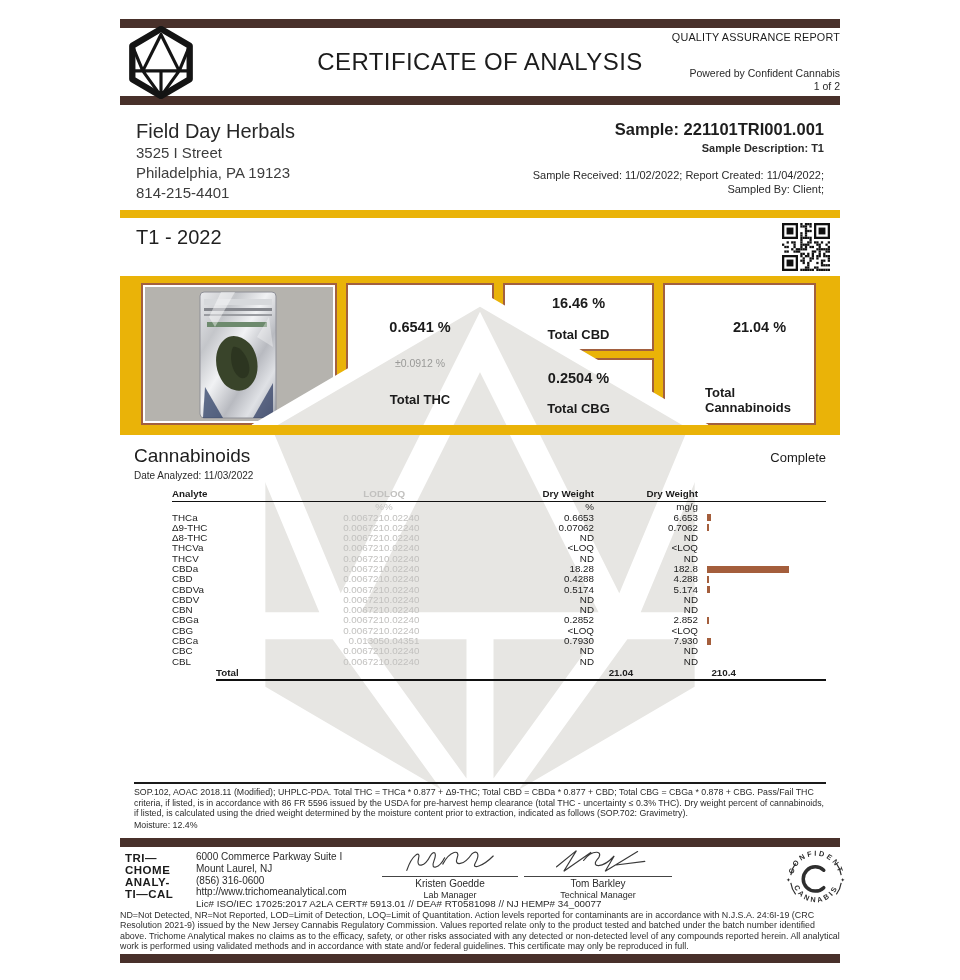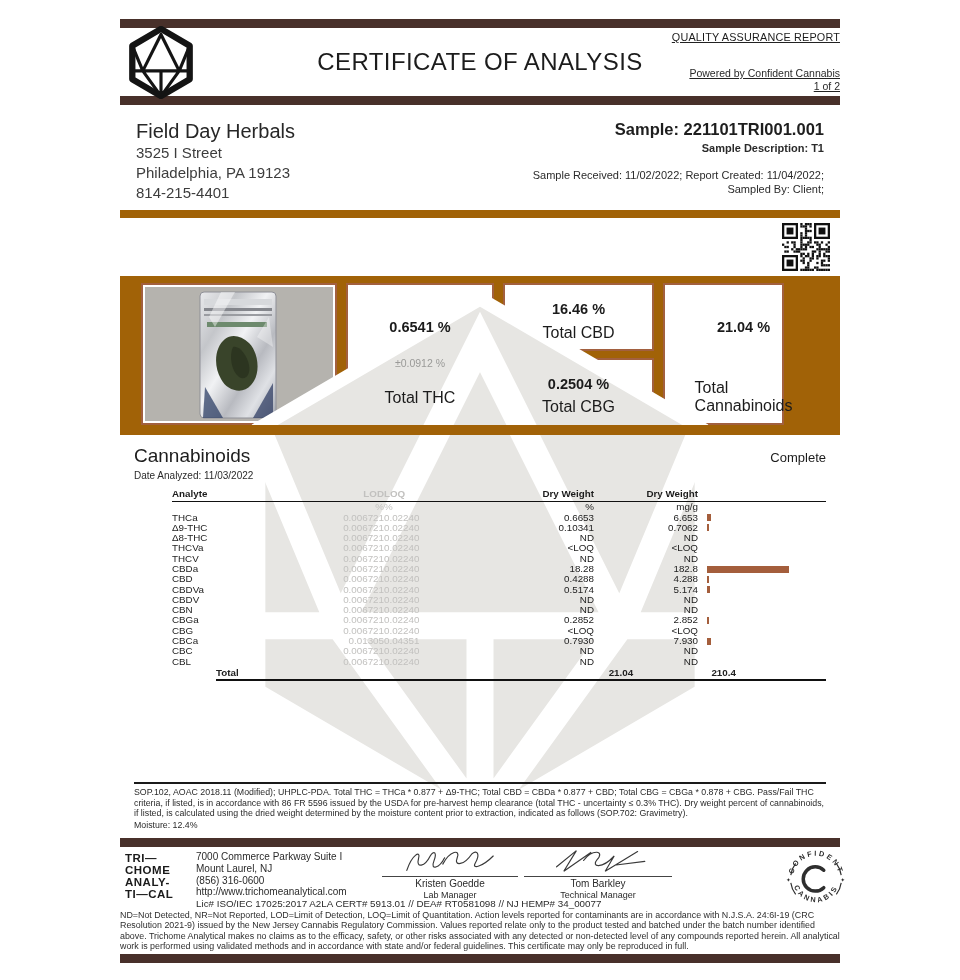--- a/index.html
+++ b/index.html
@@ -11,26 +11,26 @@
   .col { width:720px; margin-left:120px; padding-top:19px; }
 
   .bar-brown { height:9px; background:#48302a; }
 
   
   .header-body { position:relative; height:68px; background:#fff; display:flex; align-items:center; }
   .logo-wrap { margin-left:6px; height:74px; display:flex; align-items:center; }
   .coa-title { position:absolute; left:0; right:0; top:20px; text-align:center;
     font-size:24px; letter-spacing:0.4px; color:#1c1c1c; }
   .hdr-right { margin-left:auto; height:62px; display:flex; flex-direction:column;
-    justify-content:space-between; text-align:right; padding:2px 0;text-decoration:underline; }
+    justify-content:space-between; text-align:right; padding:2px 0; }
   .qar { font-size:10.8px; color:#1c1c1c; letter-spacing:0.2px; }
   .powered { font-size:10.5px; color:#2a2a2a; line-height:13px; }
 
   
-  .graywrap { background:#a16207; }
+  .graywrap { background:#eab308; }
   .card { background:#fff; }
   .client-card { height:100px; margin-top:5px; padding:10px 16px 0 16px; box-sizing:border-box;
     display:flex; justify-content:space-between; }
   .client-name { font-size:20px; color:#272727; }
   .client-line { font-size:15px; color:#3d3d3d; line-height:20px; }
   .sample-block { text-align:right;margin-left:37px; }
   .sample-id { font-size:16.5px; font-weight:bold; color:#1e1e1e; }
   .sample-desc { font-size:11px; font-weight:bold; color:#2b2b2b; margin-top:3px; }
   .sample-meta { font-size:11px; color:#2b2b2b; margin-top:14px; line-height:14px; }
   .sample-meta2 { font-size:11px; color:#2b2b2b; line-height:14px; }
@@ -43,24 +43,24 @@
   
   .summary { position:relative; height:142px; margin-top:7px; padding:0 21px; box-sizing:border-box;
     display:flex; gap:9px; overflow:hidden; }
   .sumbox { border:2px solid #a2603f; background:#fff; box-sizing:border-box; position:relative; }
   .box-photo { width:196px; height:142px; padding:2px; }
   .box-thc { width:148px; height:142px; display:flex; flex-direction:column; align-items:center; }
   .box-cbdcbg { width:151px; display:flex; flex-direction:column; gap:7px; border:none; padding:0; }
   .box-cbd, .box-cbg { border:2px solid #a2603f; background:#fff; box-sizing:border-box;
     height:67.5px; display:flex; flex-direction:column; align-items:center; justify-content:space-between;
     padding:10px 0 7px 0; position:relative; }
-  .box-cann { width:121px; height:142px; display:flex; flex-direction:column; align-items:center;padding-left:40px; }
-  .sum-val { font-size:14.5px; font-weight:bold; color:#1b1b1b; position:relative; z-index:2;margin-top:6px; }
+  .box-cann { width:153px; height:142px; display:flex; flex-direction:column; align-items:center;padding-left:40px; }
+  .sum-val { font-size:14.5px; font-weight:bold; color:#1b1b1b; position:relative; z-index:2; }
   .sum-unc { font-size:10.5px; color:#9a9a98; position:relative; z-index:2; }
-  .sum-label { font-size:16px; font-weight:normal; color:#1b1b1b; position:relative; z-index:2; }
+  .sum-label { font-size:13px; font-weight:bold; color:#1b1b1b; position:relative; z-index:2; }
   .box-thc .sum-val { margin-top:34px; }
   .box-thc .sum-unc { margin-top:22px; }
   .box-thc .sum-label { margin-top:auto; margin-bottom:16px; }
   .box-cann .sum-val { margin-top:34px; }
   .box-cann .sum-label { margin-top:auto; margin-bottom:8px; }
   .watermark { position:absolute; pointer-events:none; }
 
   
   .cann-card { position:relative; height:403px; margin-top:10px; padding:10px 14px 8px 14px; box-sizing:border-box;
     overflow:hidden; display:flex; flex-direction:column; }
@@ -153,20 +153,21 @@
       </div>
       <div class="sample-block">
         <div class="sample-id">Sample: 221101TRI001.001</div>
         <div class="sample-desc">Sample Description: T1</div>
         <div class="sample-meta">Sample Received: 11/02/2022; Report Created: 11/04/2022;</div>
         <div class="sample-meta2">Sampled By: Client;</div>
       </div>
     </div>
 
     <div class="card t1-card">
+      <div class="t1-name">T1 - 2022</div>
       <svg id="qr-code" class="qr" width="48" height="48" viewBox="0 0 48.3 48.3">
           <rect x="0" y="0" width="16.099999999999998" height="16.099999999999998" fill="#111"></rect>
           <rect x="2.3" y="2.3" width="11.5" height="11.5" fill="#fff"></rect>
           <rect x="4.6" y="4.6" width="6.8999999999999995" height="6.8999999999999995" fill="#111"></rect>
           <rect x="32.199999999999996" y="0" width="16.099999999999998" height="16.099999999999998" fill="#111"></rect>
           <rect x="34.5" y="2.3" width="11.5" height="11.5" fill="#fff"></rect>
           <rect x="36.8" y="4.6" width="6.8999999999999995" height="6.8999999999999995" fill="#111"></rect>
           <rect x="0" y="32.199999999999996" width="16.099999999999998" height="16.099999999999998" fill="#111"></rect>
           <rect x="2.3" y="34.5" width="11.5" height="11.5" fill="#fff"></rect>
           <rect x="4.6" y="36.8" width="6.8999999999999995" height="6.8999999999999995" fill="#111"></rect>
@@ -390,21 +391,21 @@
                 <div class="tcell c-pct d">0.6653</div>
                 <div class="tcell c-mgg d">6.653</div>
                 <div class="tcell c-bar">
                   <div class="vbar" style="width: 3.6px;"></div>
                 </div>
               </div>
               <div class="trow">
                 <div class="tcell c-analyte d">Δ9-THC</div>
                 <div class="tcell c-lod g">0.006721</div>
                 <div class="tcell c-loq g">0.02240</div>
-                <div class="tcell c-pct d">0.10341</div>
+                <div class="tcell c-pct d">0.07062</div>
                 <div class="tcell c-mgg d">0.7062</div>
                 <div class="tcell c-bar">
                   <div class="vbar" style="width: 1.5px;"></div>
                 </div>
               </div>
               <div class="trow">
                 <div class="tcell c-analyte d">Δ8-THC</div>
                 <div class="tcell c-lod g">0.006721</div>
                 <div class="tcell c-loq g">0.02240</div>
                 <div class="tcell c-pct d">ND</div>
@@ -539,21 +540,21 @@
 
   <div class="bar-brown"></div>
   <div class="footer">
     <div class="wordmark">
       <div>TRI—</div>
       <div>CHOME</div>
       <div>ANALY-</div>
       <div>TI—CAL</div>
     </div>
     <div class="f-address">
-      <div>7000 Commerce Parkway Suite I</div>
+      <div>6000 Commerce Parkway Suite I</div>
       <div>Mount Laurel, NJ</div>
       <div>(856) 316-0600</div>
       <div>http://www.trichomeanalytical.com</div>
     </div>
     <div class="f-lic">Lic# ISO/IEC 17025:2017 A2LA CERT# 5913.01 // DEA# RT0581098 // NJ HEMP# 34_00077</div>
 
     <div class="sig sig-1">
       <svg width="120" height="27" viewBox="0 0 120 30">
         <path d="M12,26 C18,8 28,3 25,13 C22,24 32,22 38,10 C42,3 46,6 42,16 C38,26 48,24 54,12 M52,19 C60,4 72,2 68,12 C64,22 76,20 84,8 C90,2 94,8 88,18 C84,25 96,22 108,10" stroke="#3a3a3a" fill="none" stroke-width="1.3" stroke-linecap="round"></path>
       </svg>

